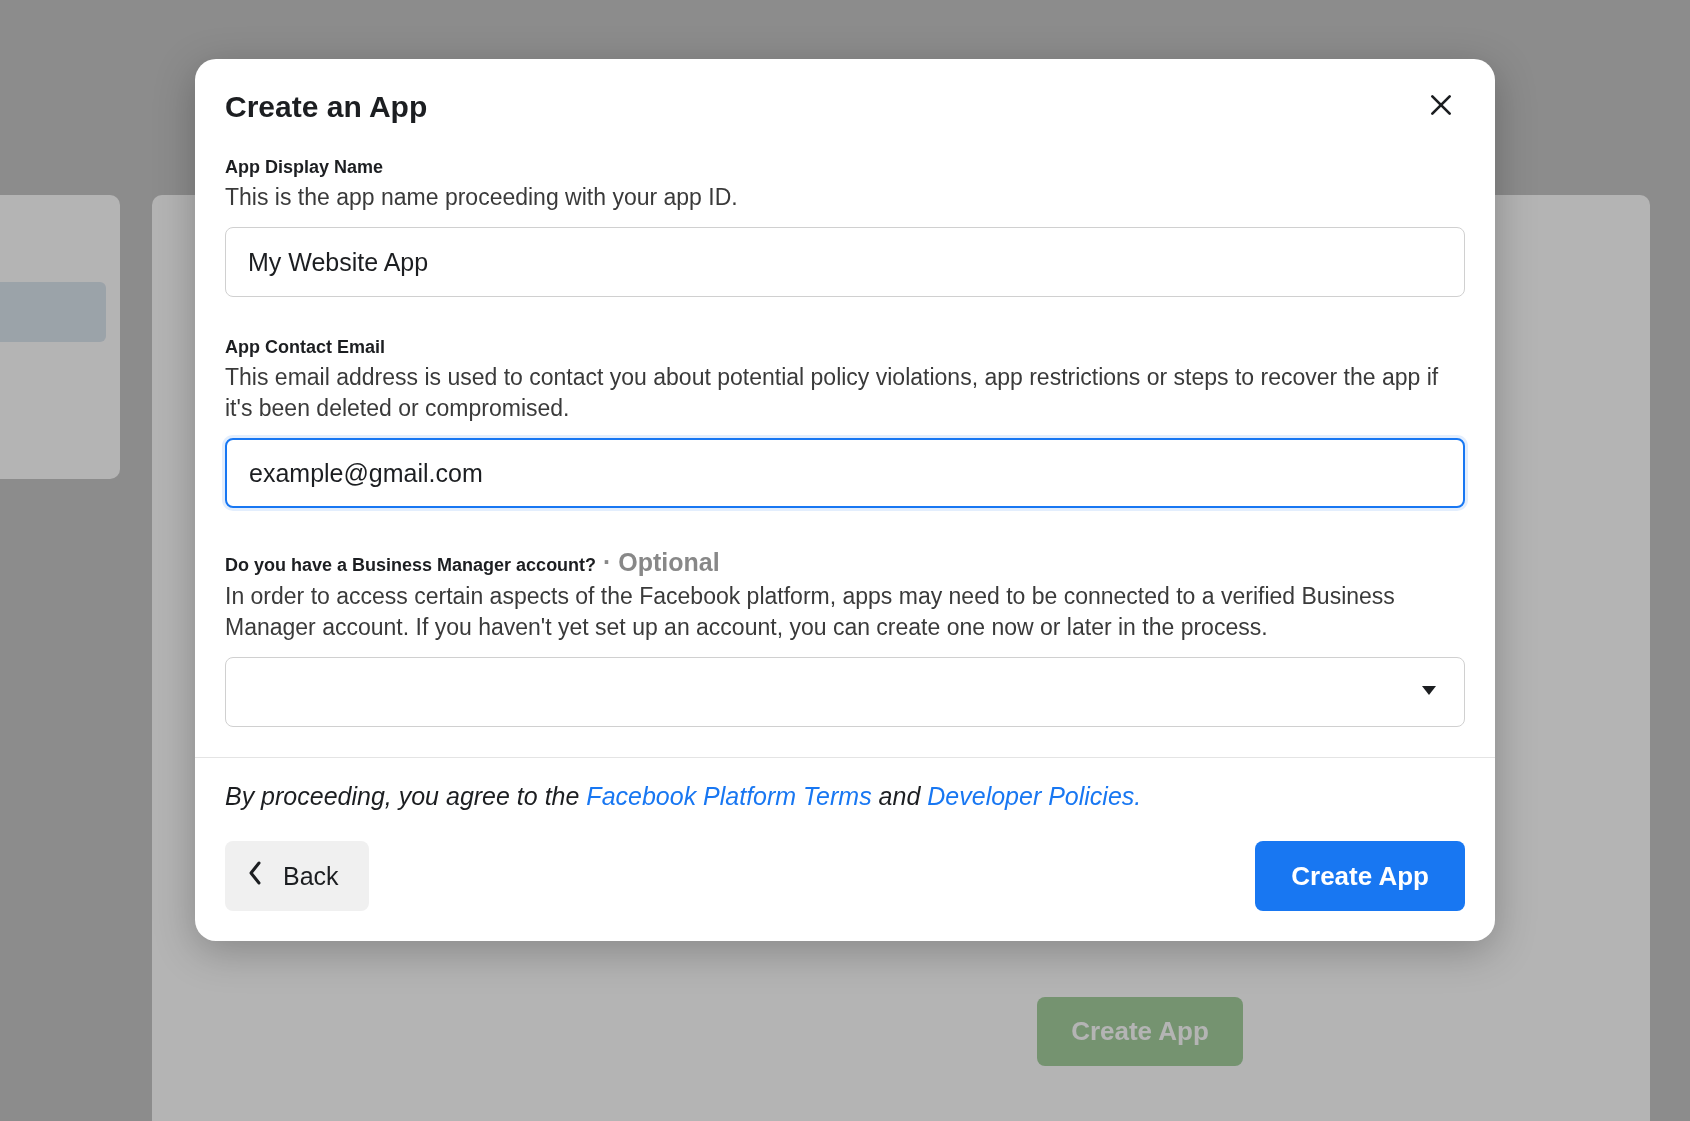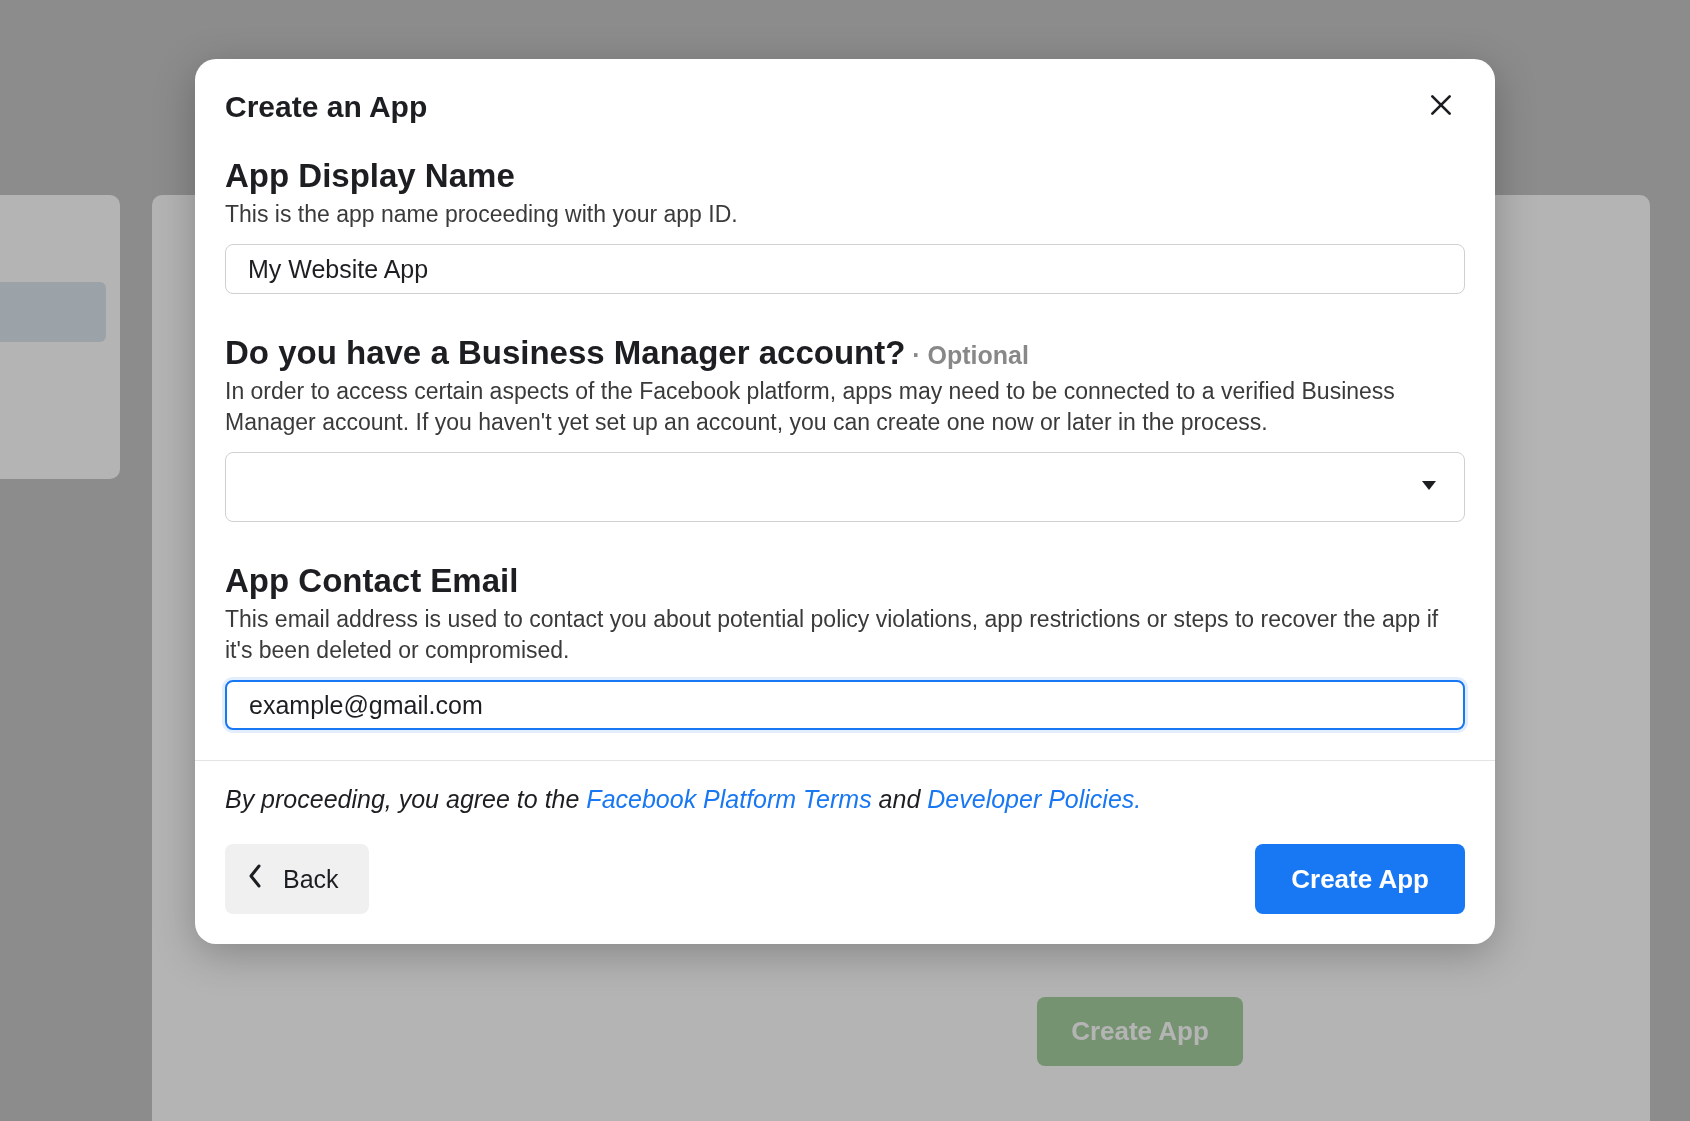--- a/index.html
+++ b/index.html
@@ -89,39 +89,39 @@
     cursor: pointer;
     border-radius: 50%;
   }
   .close-btn svg { width: 26px; height: 26px; }
   .modal-body {
     padding: 10px 30px 30px 30px;
   }
   .field-group { margin-top: 18px; }
   .field-group:first-child { margin-top: 8px; }
   .field-label {
-    font-size: 33px;
+    font-size: 18px;
     font-weight: 700;
     color: #1c1e21;
   }
   .optional-tag {
     font-size: 25px;
     font-weight: 600;
     color: #888;
   }
   .field-desc {
     font-size: 23px;
     color: #3a3a3a;
     margin-top: 4px;
     line-height: 1.35;
   }
   .text-input {
     width: 100%;
     margin-top: 14px;
-    height: 50px;
+    height: 70px;
     border: 1px solid #d0d0d0;
     border-radius: 8px;
     font-size: 25px;
     padding: 0 22px;
     color: #1c1e21;
     outline: none;
     background: #fff;
   }
   .text-input.focused {
     border: 2px solid #1877f2;
@@ -223,43 +223,43 @@
       </span>
     </div>
   </div>
 
   <div class="modal-body">
 
     <div class="field-group">
       <div class="field-label">App Display Name</div>
       <div class="field-desc">This is the app name proceeding with your app ID.</div>
       <input type="text" class="text-input" value="My Website App" style="">
+    </div>
+
+    <div class="field-group gap-lg">
+      <div class="field-label">App Contact Email</div>
+      <div class="field-desc">This email address is used to contact you about potential policy violations, app restrictions or steps to recover the app if it's been deleted or compromised.</div>
+      <input type="text" class="text-input focused" value="example@gmail.com" style="">
     </div>
 
     <div class="field-group gap-lg">
       <div>
         <span class="field-label">Do you have a Business Manager account?</span><span class="optional-tag"> · Optional</span>
       </div>
       <div class="field-desc">In order to access certain aspects of the Facebook platform, apps may need to be connected to a verified Business Manager account. If you haven't yet set up an account, you can create one now or later in the process.</div>
       <div class="select-wrap">
         <input type="text" readonly="" class="select-input" value="" style="">
         <span class="select-caret">
           <svg viewBox="0 0 20 14">
               <polygon points="3,3 17,3 10,12" fill="#1c1e21"></polygon>
             </svg>
         </span>
       </div>
     </div>
 
-    <div class="field-group gap-lg">
-      <div class="field-label">App Contact Email</div>
-      <div class="field-desc">This email address is used to contact you about potential policy violations, app restrictions or steps to recover the app if it's been deleted or compromised.</div>
-      <input type="text" class="text-input focused" value="example@gmail.com" style="">
-    </div>
-
   </div>
 
   <div class="modal-footer">
     <div class="agree-text">
       <span>By proceeding, you agree to the </span><a href="#">Facebook Platform Terms</a><span> and </span><a href="#">Developer Policies.</a>
     </div>
     <div class="footer-buttons">
       <button class="back-btn">
         <span>
           <svg viewBox="0 0 16 26" fill="none" stroke="#1c1e21" stroke-width="3" stroke-linecap="round" stroke-linejoin="round">

